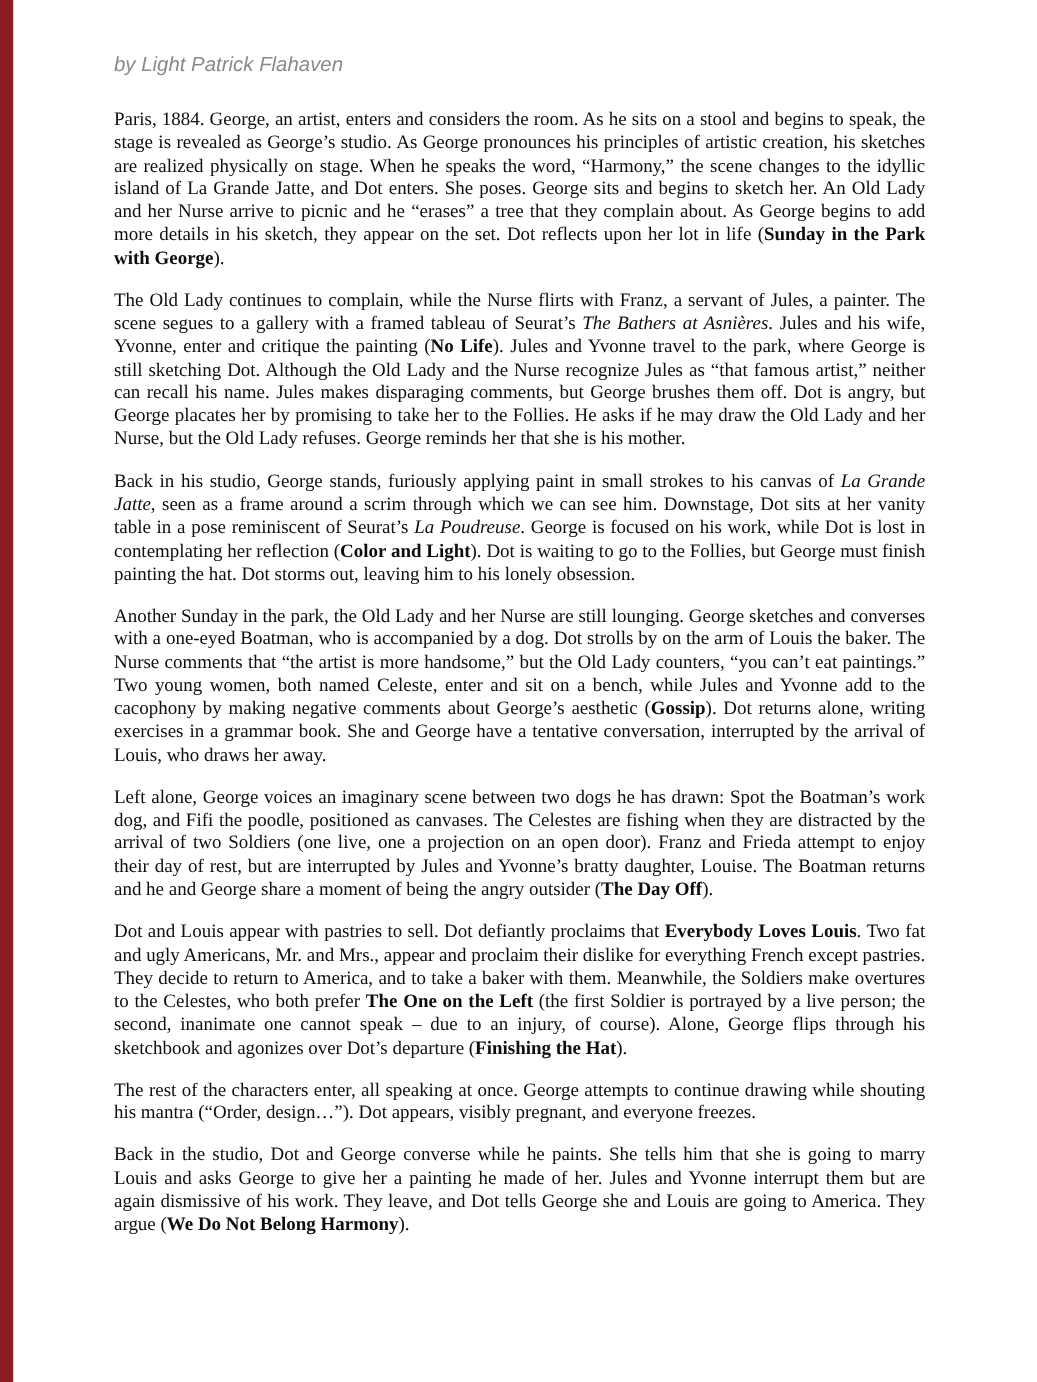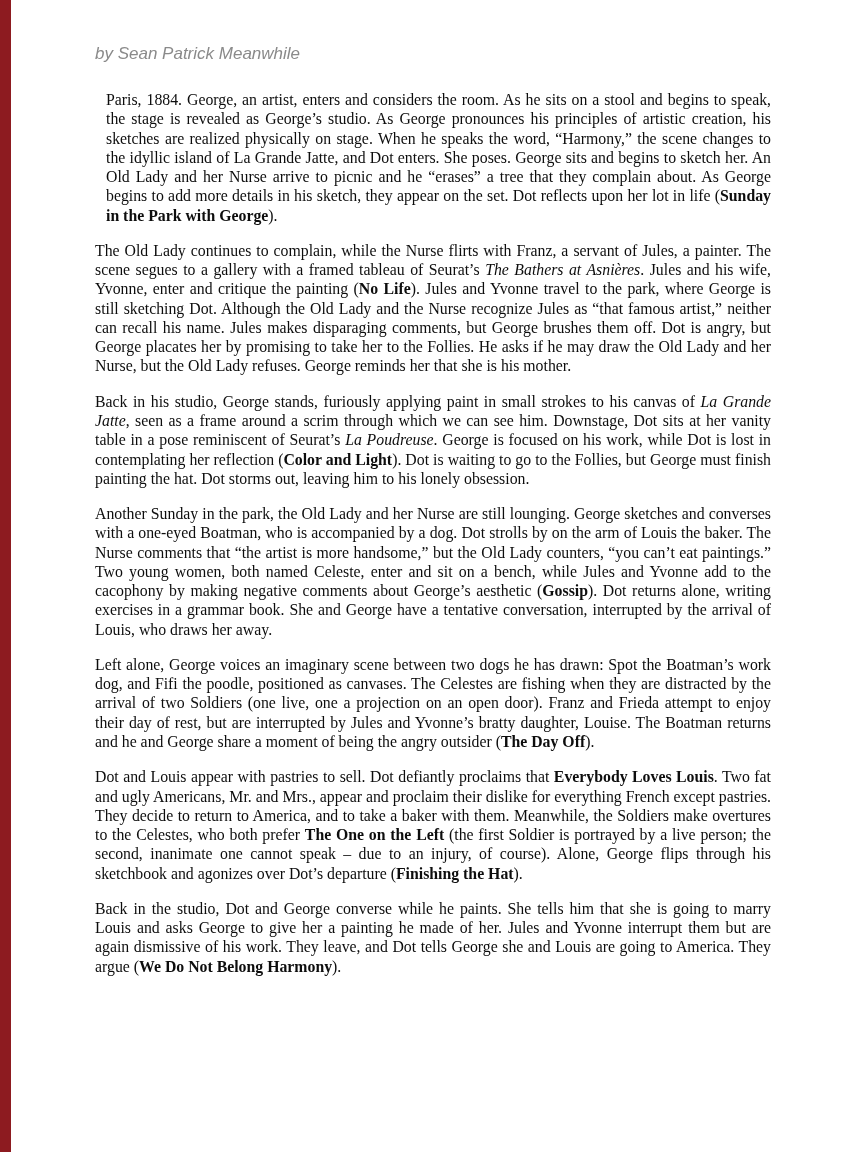--- a/index.html
+++ b/index.html
@@ -54,37 +54,37 @@
   }
   .paragraphs p {
     font-size: 15.8px;
     line-height: 1.22;
     text-align: justify;
     margin: 0 0 16px 0;
     color: #0d0d0d;
   }
   .paragraphs p:first-child {
     margin-top: 0;
-    margin-left: 11px;
   }
   .paragraphs b {
     font-weight: bold;
   }
   .paragraphs i {
   }
 </style>
 </head>
 <body>
 
 <div class="accent-stripe" style="background: rgb(141, 27, 32);"></div>
 
 <div class="content">
-  <div class="byline">by Sean Patrick Meanwhile</div>
+  <div class="byline">by Light Patrick Flahaven</div>
   <div class="paragraphs" id="paragraphs">
       <p><span>Paris, 1884. George, an artist, enters and considers the room. As he sits on a stool and begins to speak, the stage is revealed as George’s studio. As George pronounces his principles of artistic creation, his sketches are realized physically on stage. When he speaks the word, “Harmony,” the scene changes to the idyllic island of La Grande Jatte, and Dot enters. She poses. George sits and begins to sketch her. An Old Lady and her Nurse arrive to picnic and he “erases” a tree that they complain about. As George begins to add more details in his sketch, they appear on the set. Dot reflects upon her lot in life (</span><b>Sunday in the Park with George</b><span>).</span></p>
       <p><span>The Old Lady continues to complain, while the Nurse flirts with Franz, a servant of Jules, a painter. The scene segues to a gallery with a framed tableau of Seurat’s </span><i>The Bathers at Asnières</i><span>.  Jules and his wife, Yvonne, enter and critique the painting (</span><b>No Life</b><span>). Jules and Yvonne travel to the park, where George is still sketching Dot. Although the Old Lady and the Nurse recognize Jules as “that famous artist,” neither can recall his name. Jules makes disparaging comments, but George brushes them off. Dot is angry, but George placates her by promising to take her to the Follies. He asks if he may draw the Old Lady and her Nurse, but the Old Lady refuses. George reminds her that she is his mother.</span></p>
       <p><span>Back in his studio, George stands, furiously applying paint in small strokes to his canvas of </span><i>La Grande Jatte</i><span>, seen as a frame around a scrim through which we can see him. Downstage, Dot sits at her vanity table in a pose reminiscent of Seurat’s </span><i>La Poudreuse</i><span>. George is focused on his work, while Dot is lost in contemplating her reflection (</span><b>Color and Light</b><span>). Dot is waiting to go to the Follies, but George must finish painting the hat. Dot storms out, leaving him to his lonely obsession.</span></p>
       <p><span>Another Sunday in the park, the Old Lady and her Nurse are still lounging. George sketches and converses with a one-eyed Boatman, who is accompanied by a dog. Dot strolls by on the arm of Louis the baker. The Nurse comments that “the artist is more handsome,” but the Old Lady counters, “you can’t eat paintings.” Two young women, both named Celeste, enter and sit on a bench, while Jules and Yvonne add to the cacophony by making negative comments about George’s aesthetic (</span><b>Gossip</b><span>). Dot returns alone, writing exercises in a grammar book. She and George have a tentative conversation, interrupted by the arrival of Louis, who draws her away.</span></p>
       <p><span>Left alone, George voices an imaginary scene between two dogs he has drawn: Spot the Boatman’s work dog, and Fifi the poodle, positioned as canvases. The Celestes are fishing when they are distracted by the arrival of two Soldiers (one live, one a projection on an open door). Franz and Frieda attempt to enjoy their day of rest, but are interrupted by Jules and Yvonne’s bratty daughter, Louise. The Boatman returns and he and George share a moment of being the angry outsider (</span><b>The Day Off</b><span>).</span></p>
       <p><span>Dot and Louis appear with pastries to sell. Dot defiantly proclaims that </span><b>Everybody Loves Louis</b><span>. Two fat and ugly Americans, Mr. and Mrs., appear and proclaim their dislike for everything French except pastries. They decide to return to America, and to take a baker with them. Meanwhile, the Soldiers make overtures to the Celestes, who both prefer </span><b>The One on the Left</b><span> (the first Soldier is portrayed by a live person; the second, inanimate one cannot speak – due to an injury, of course). Alone, George flips through his sketchbook and agonizes over Dot’s departure (</span><b>Finishing the Hat</b><span>).</span></p>
+      <p><span>The rest of the characters enter, all speaking at once. George attempts to continue drawing while shouting his mantra (“Order, design…”). Dot appears, visibly pregnant, and everyone freezes.</span></p>
       <p><span>Back in the studio, Dot and George converse while he paints. She tells him that she is going to marry Louis and asks George to give her a painting he made of her. Jules and Yvonne interrupt them but are again dismissive of his work. They leave, and Dot tells George she and Louis are going to America. They argue (</span><b>We Do Not Belong Harmony</b><span>).</span></p>
     </div>
 </div>
 
 </body></html>

